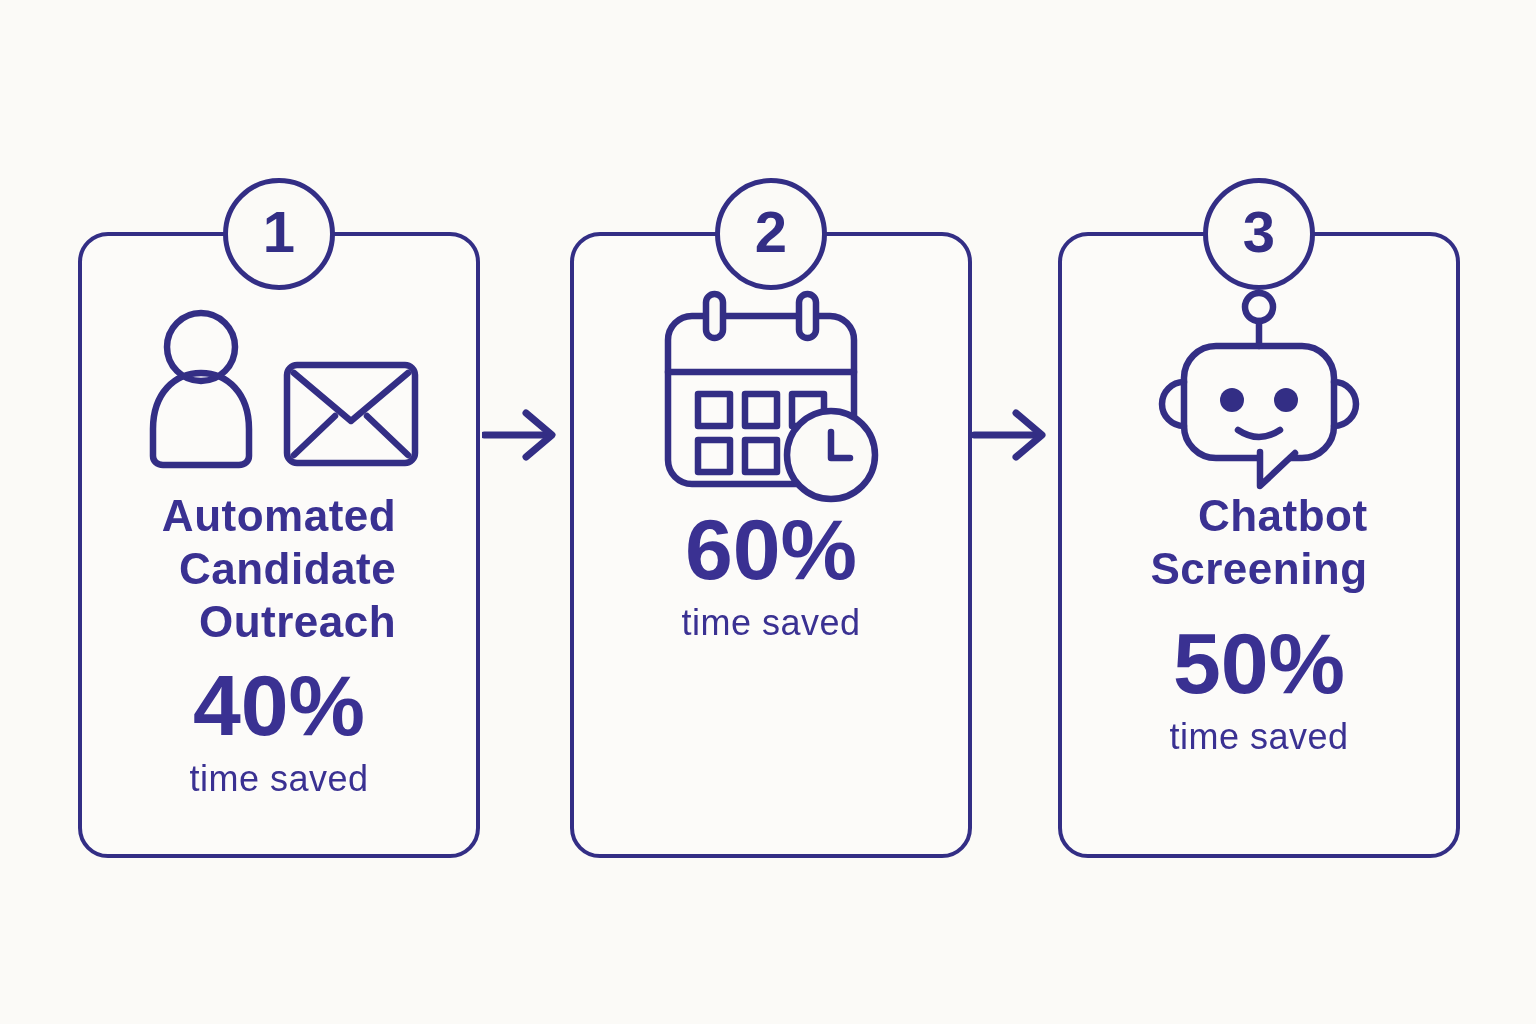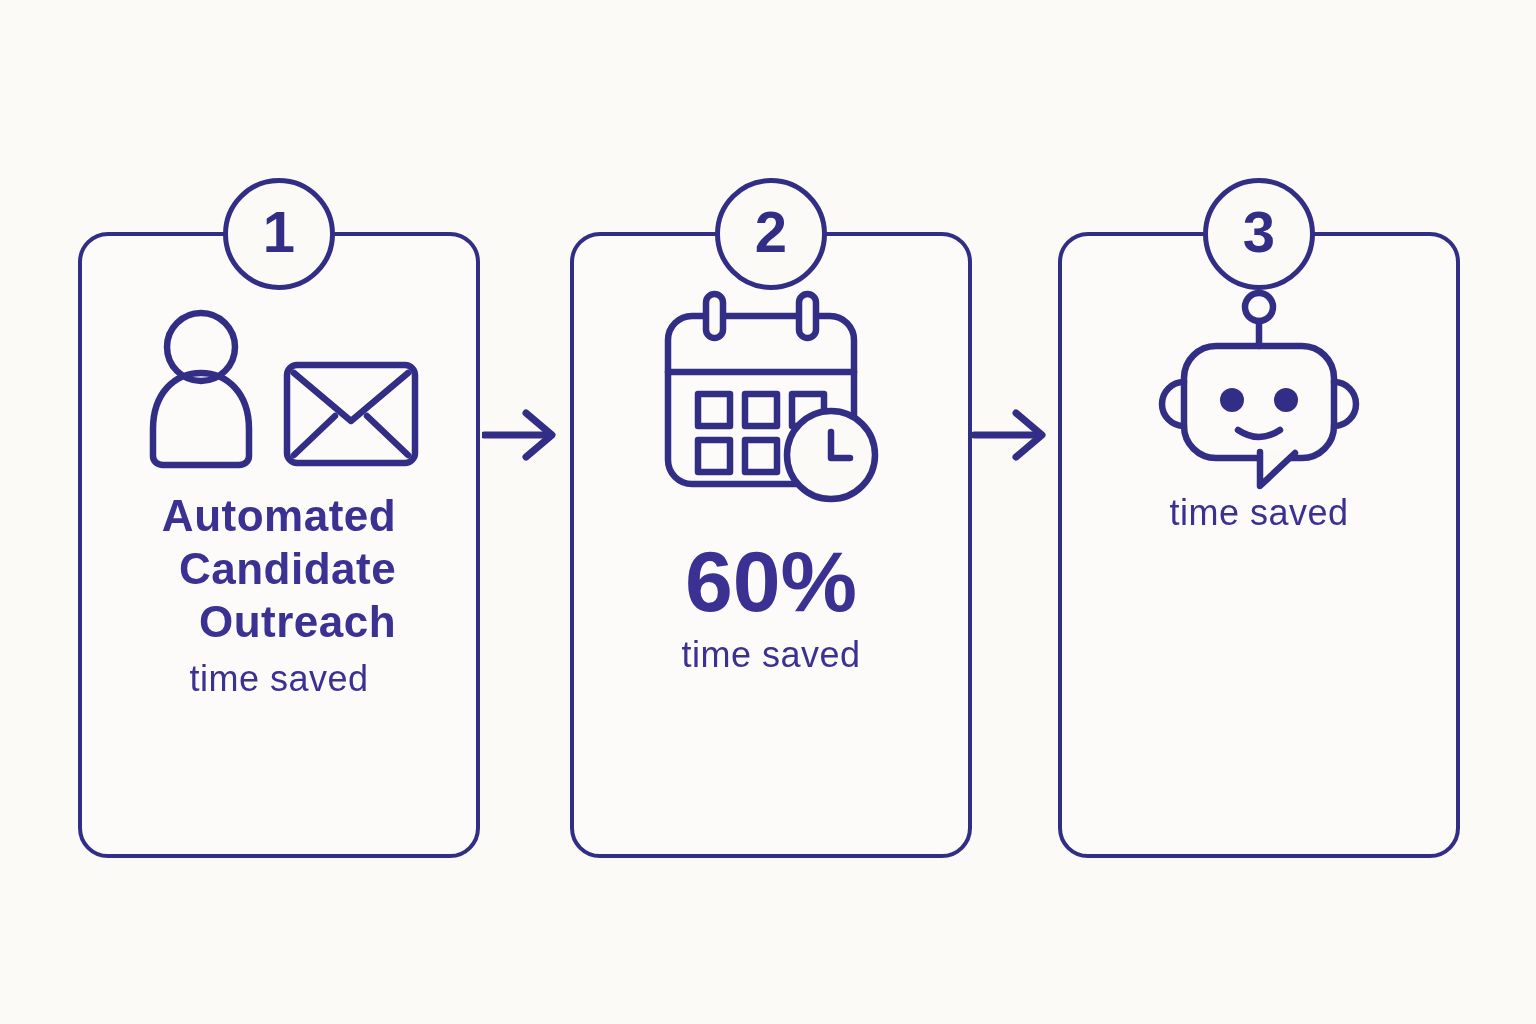--- a/index.html
+++ b/index.html
@@ -74,21 +74,21 @@
     white-space: pre-line;
     letter-spacing: 0.5px;
   }
   .percent {
     font-size: 86px;
     font-weight: 700;
     color: var(--text);
     line-height: 1;
     margin-top: 14px;
   }
-  .card.short-title .percent { margin-top: 56px; }
+  .card.short-title .percent { margin-top: 24px; }
   .caption {
     font-size: 36px;
     font-weight: 500;
     color: var(--text);
     margin-top: 10px;
     letter-spacing: 0.5px;
   }
 
   .arrow {
     position: absolute;
@@ -113,20 +113,21 @@
         <path d="M26,158 C20,158 16,154 16,149 L16,122 C16,86 38,66 64,66 C90,66 112,86 112,122 L112,149 C112,154 108,158 102,158 Z"></path>
         <rect x="150" y="58" width="128" height="98" rx="10"></rect>
         <path d="M157,66 L214,114 L271,66"></path>
         <path d="M157,148 L198,109"></path>
         <path d="M271,148 L230,109"></path>
       </svg>
     </div>
     <div class="title">Automated
 Candidate
 Outreach</div>
+    <div class="percent">40%</div>
     <div class="caption">time saved</div>
   </div>
 
   <div class="arrow a1">
     <svg width="84" height="76" viewBox="0 0 84 76" fill="none" stroke="currentColor" stroke-width="7" stroke-linecap="round" stroke-linejoin="round">
       <path d="M2,38 L64,38"></path>
       <path d="M44,16 L70,38 L44,60"></path>
     </svg>
   </div>
 
@@ -171,16 +172,19 @@
         <path d="M40,96 a21,21 0 0 0 0,44"></path>
         <path d="M190,96 a21,21 0 0 1 0,44"></path>
         <rect x="40" y="60" width="150" height="112" rx="32"></rect>
         <path d="M114,164 L114,202 L154,164 Z" fill="var(--bg)" stroke="none"></path>
         <path d="M116,166 L116,200 L151,167"></path>
         <circle cx="88" cy="114" r="12" fill="currentColor" stroke="none"></circle>
         <circle cx="142" cy="114" r="12" fill="currentColor" stroke="none"></circle>
         <path d="M94,144 Q115,158 136,144"></path>
       </svg>
     </div>
+    <div class="title">Chatbot
+Screening</div>
+    <div class="percent">50%</div>
     <div class="caption">time saved</div>
   </div>
 
 </div>
 
 </body></html>

